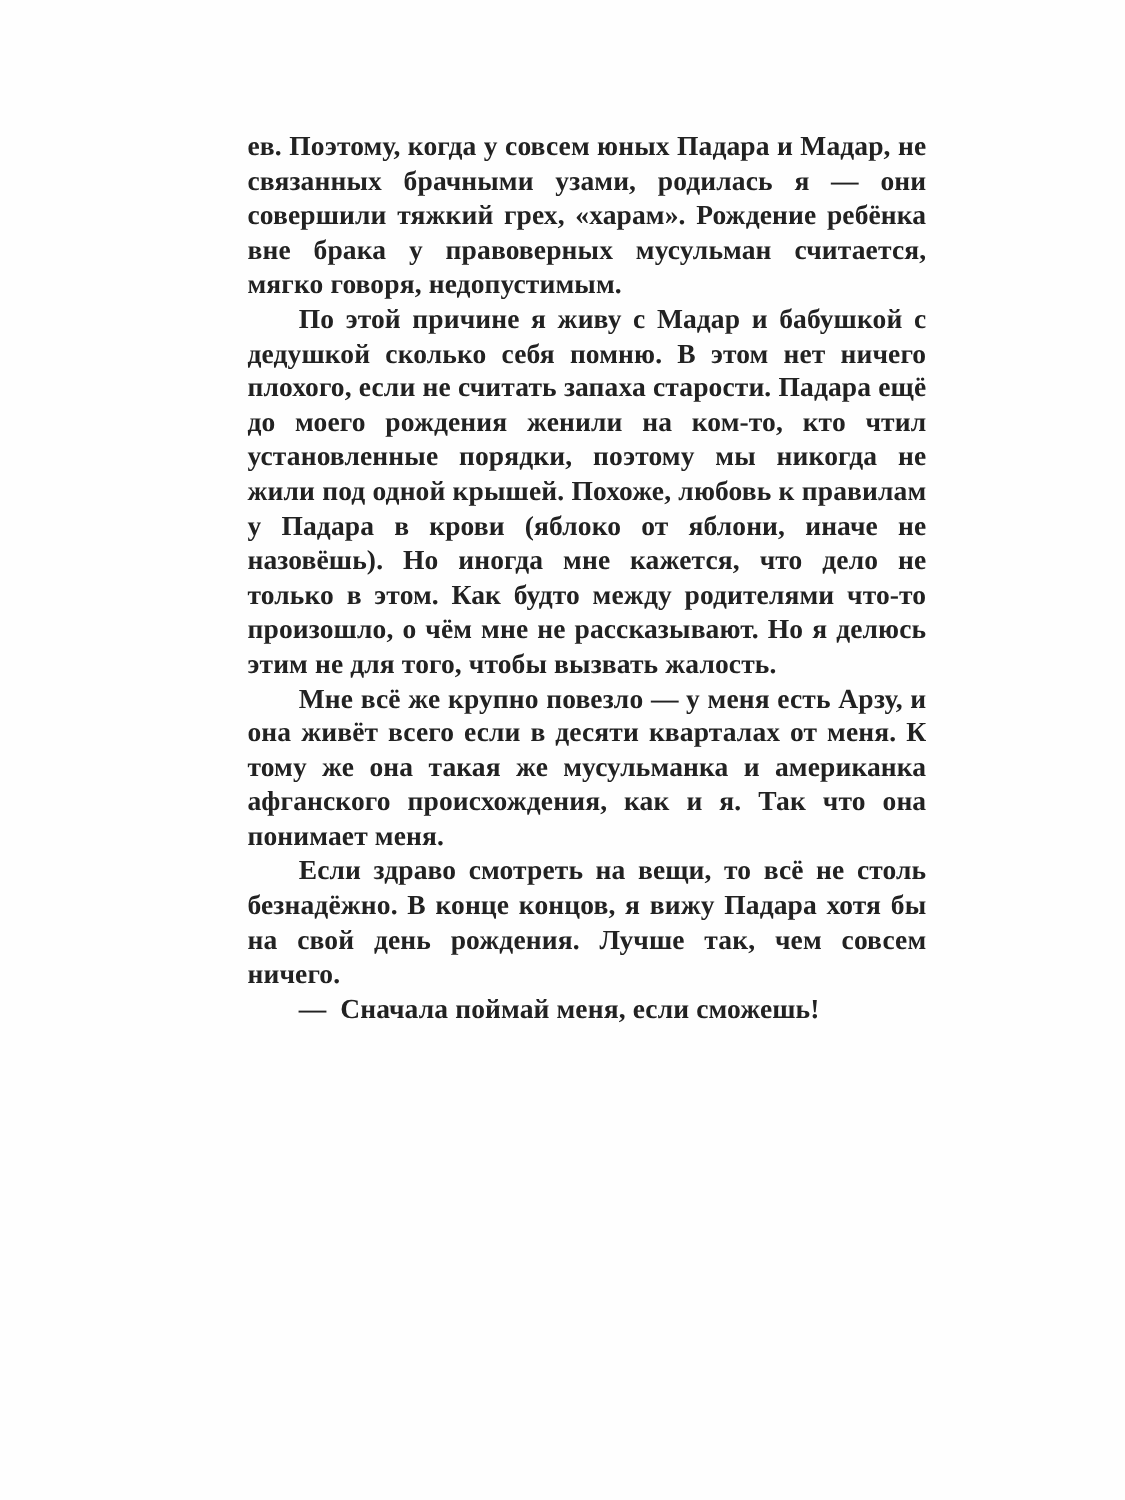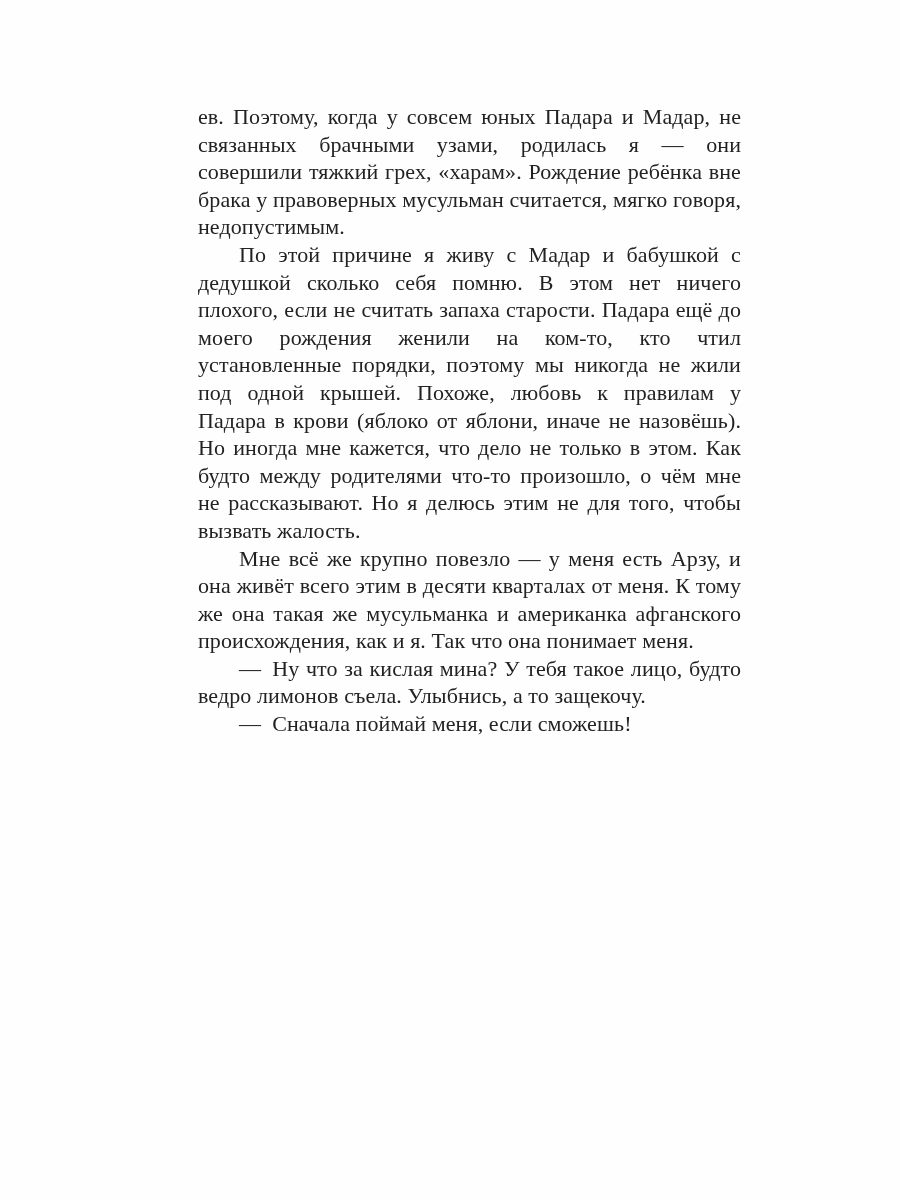--- a/index.html
+++ b/index.html
@@ -6,20 +6,21 @@
     margin: 0;
     padding: 0;
     background: #fefefe;
   }
   .page {
     position: relative;
     width: 900px;
     height: 852px;
     background: #fefefe;
     overflow: hidden;
+    font-weight: bold;
   }
   .text-block {
     position: absolute;
     left: 198px;
     top: 103px;
     width: 543px;
     font-family: "Liberation Serif", "DejaVu Serif", serif;
     font-size: 22px;
     line-height: 27.6px;
     color: #222222;
@@ -65,22 +66,22 @@
   }
 </style>
 </head>
 <body>
 
 <div class="page">
 
   <main class="text-block">
     <p>ев. Поэтому, когда у совсем юных Падара и Мадар, не связанных брачными узами, родилась я — они совершили тяжкий грех, «харам». Рождение ребёнка вне брака у правоверных мусульман считается, мягко говоря, недопустимым.</p>
     <p class="indented">По этой причине я живу с Мадар и бабушкой с дедушкой сколько себя помню. В этом нет ничего плохого, если не считать запаха старости. Падара ещё до моего рождения женили на ком-то, кто чтил установленные порядки, поэтому мы никогда не жили под одной крышей. Похоже, любовь к правилам у Падара в крови (яблоко от яблони, иначе не назовёшь). Но иногда мне кажется, что дело не только в этом. Как будто между родителями что-то произошло, о чём мне не рассказывают. Но я делюсь этим не для того, чтобы вызвать жалость.</p>
-    <p class="indented">Мне всё же крупно повезло — у меня есть Арзу, и она живёт всего этим в десяти кварталах от меня. К тому же она такая же мусульманка и американка афганского происхождения, как и я. Так что она понимает меня.</p>
-    <p class="indented">— Ну что за кислая мина? У тебя такое лицо, будто ведро лимонов съела. Улыбнись, а то защекочу.</p>
+    <p class="indented">Мне всё же крупно повезло — у меня есть Арзу, и она живёт всего если в десяти кварталах от меня. К тому же она такая же мусульманка и американка афганского происхождения, как и я. Так что она понимает меня.</p>
+    <p class="indented">Если здраво смотреть на вещи, то всё не столь безнадёжно. В конце концов, я вижу Падара хотя бы на свой день рождения. Лучше так, чем совсем ничего.</p>
     <p class="indented">— Сначала поймай меня, если сможешь!</p>
   </main>
 
   <footer class="page-footer">
     <div class="ornament-dots">
         <span class="dot" style="background: rgb(138, 138, 138);"></span>
         <span class="dot" style="background: rgb(138, 138, 138);"></span>
         <span class="dot" style="background: rgb(138, 138, 138);"></span>
         <span class="dot" style="background: rgb(138, 138, 138);"></span>
         <span class="dot" style="background: rgb(138, 138, 138);"></span>

